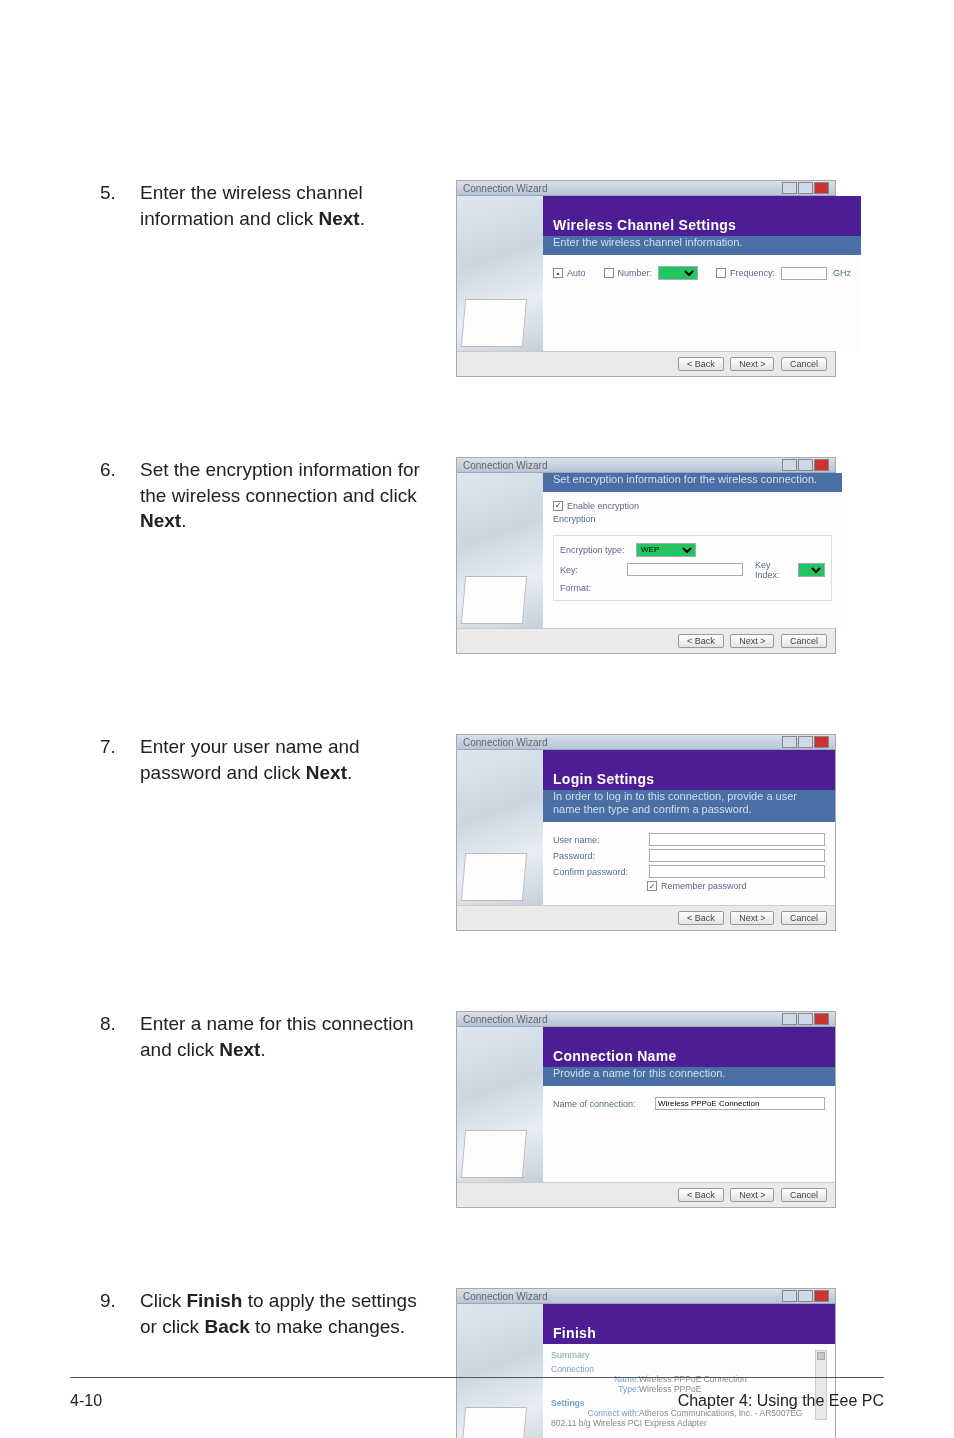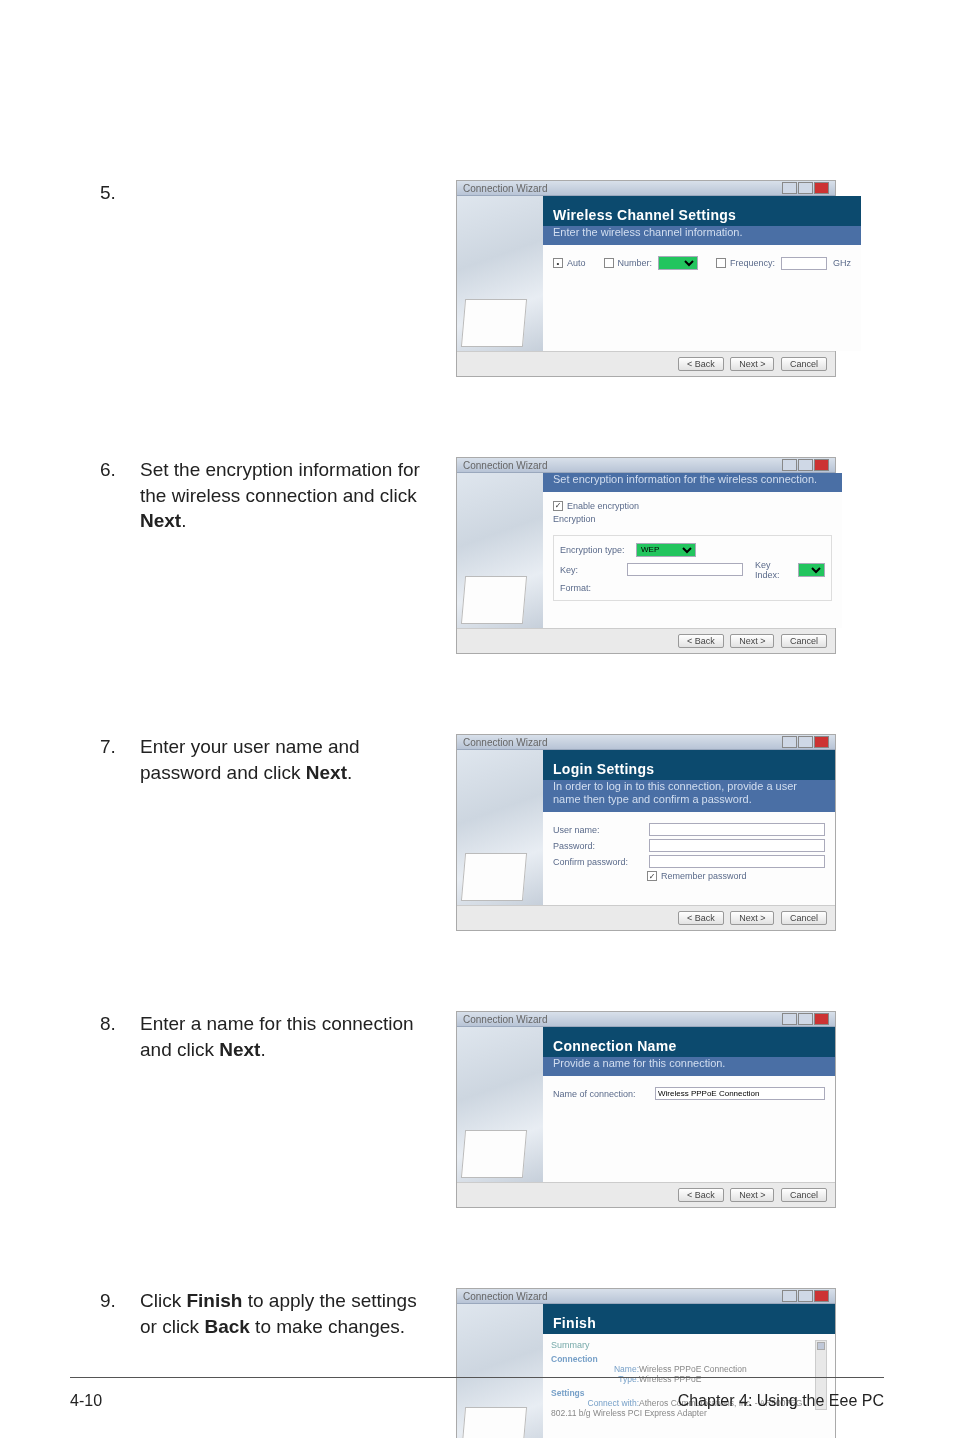--- a/index.html
+++ b/index.html
@@ -84,25 +84,25 @@
     background:#fdfdfd;
     border:1px solid #bbb;
     transform: skewX(-5deg);
   }
   .panel {
     flex: 1;
     display: flex;
     flex-direction: column;
   }
   .panel-header {
-    background: #0c4a6e;
+    background: #4c1d95;
     color: #fff;
     font-size: 14px;
     font-weight: 700;
-    padding: 11px 10px 3px 10px;
+    padding: 21px 10px 3px 10px;
     letter-spacing: .3px;
   }
   .panel-sub {
     background:#4a6fa5;
     color: #d2def0;
     font-size: 11px;
     padding: 0 10px 6px 10px;
     line-height:1.2;
   }
   .panel-content {
@@ -164,20 +164,23 @@
   .scrollhint .th{ width:8px;height:8px;background:#c0c8d8;border:1px solid #aaa;margin:1px;}
 </style>
 </head>
 <body>
 
 <div class="content">
 
   <div class="step">
     <div class="left">
       <div class="num">5.</div>
+      <div class="text">
+        <span>Enter the wireless channel information and click </span><b>Next</b><span>.</span>
+      </div>
     </div>
     <div class="wizard">
       <div class="wizard-title">
         <span>Connection Wizard</span>
         <span class="winbtns">
           <span class="min"></span>
           <span class="max"></span>
           <span></span>
         </span>
       </div>
@@ -376,21 +379,21 @@
       <div class="wizard-body">
         <div class="sidebar"></div>
         <div class="panel">
           <div class="panel-header">Finish</div>
           <div class="panel-content finish">
             <div class="scrollhint">
                 <div class="th"></div>
               </div>
             <div class="fin-label">Summary</div>
             <div class="fin-block">
-              <div style="color:#77a0c8;font-weight:bold">Connection</div>
+              <div style="color:#77a0c8;font-weight:normal">Connection</div>
               <div><span class="k">Name:</span><span class="v">Wireless PPPoE Connection</span></div>
               <div><span class="k">Type:</span><span class="v">Wireless PPPoE</span></div>
             </div>
             <div class="fin-block">
               <div style="color:#77a0c8;font-weight:bold">Settings</div>
               <div><span class="k">Connect with:</span><span class="v">Atheros Communications, Inc. - AR5007EG 802.11 b/g Wireless PCI Express Adapter</span></div>
 
             </div>
             <br>
             

